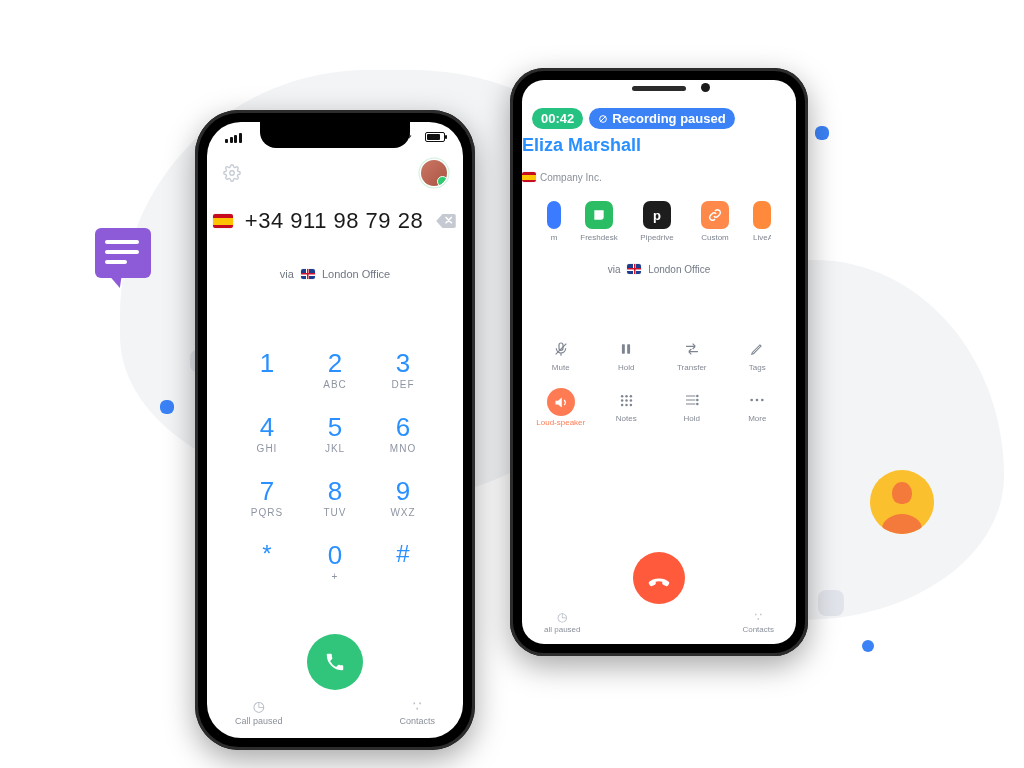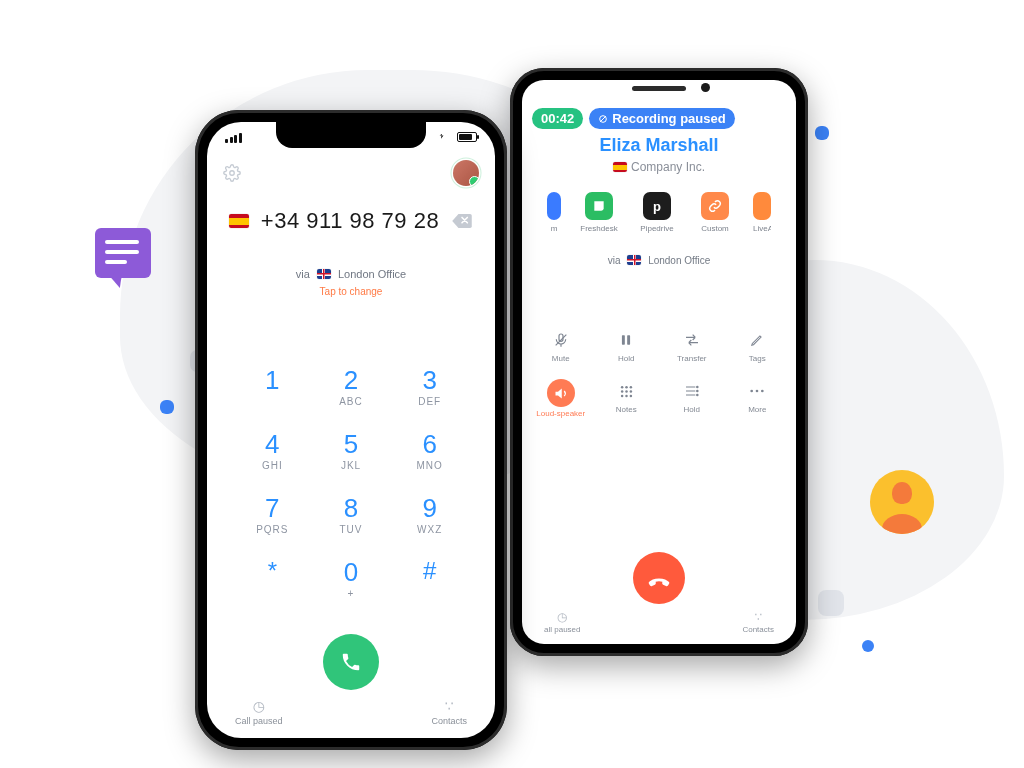--- a/index.html
+++ b/index.html
@@ -41,21 +41,21 @@
   
   .phone{
     position:absolute; background:#000; border-radius:44px;
     box-shadow: 0 10px 30px rgba(0,0,0,.35), inset 0 0 0 3px #2c2c2c;
   }
   .phone .screen{
     position:absolute; inset:12px; background:#fff; border-radius:34px; overflow:hidden;
   }
 
   
-  .iphone{ left:195px; top:110px; width:312px; height:640px; z-index:3;}
+  .iphone{ left:195px; top:110px; width:280px; height:640px; z-index:3;}
   .iphone .notch{
     position:absolute; top:12px; left:50%; transform:translateX(-50%);
     width:150px; height:26px; background:#000;
     border-radius:0 0 16px 16px; z-index:5;
   }
   .status{
     display:flex; justify-content:space-between; align-items:center;
     height:32px; padding:0 18px; font-size:12px; font-weight:600; color:#111;
   }
   .status .t{flex:1; text-align:center;}
@@ -103,23 +103,23 @@
   
   .android{ left:510px; top:68px; width:298px; height:588px; z-index:2; border-radius:34px;}
   .android .screen{border-radius:22px;inset:12px;}
   .android .ear{position:absolute;top:18px;left:50%;transform:translateX(-50%);width:54px;height:5px;background:#2b2b2b;border-radius:3px;z-index:4;}
   .android .cam{position:absolute;top:15px;left:calc(50% + 42px);width:9px;height:9px;background:#1a1a1a;border-radius:50%;z-index:4;}
   .and-top{height:22px;}
   .pills{display:flex;gap:6px;padding:6px 10px 0;}
   .pill{font-size:13px;font-weight:600;padding:3px 9px;border-radius:999px;color:#fff;display:inline-flex;align-items:center;gap:4px;}
   .pill.time{background:#26c281;}
   .pill.rec{background:#3b82f6;}
-  .contact{text-align:center;margin-top:6px;}
+  .contact{text-align:left;margin-top:6px;}
   .cname{color:#2a90ff;font-size:18px;font-weight:700;}
-  .ccomp{font-size:12px;color:#8a8f99;margin-top:4px;}
+  .ccomp{font-size:10px;color:#8a8f99;margin-top:16px;}
   .ccomp .flag{width:14px;height:10px;vertical-align:-1px;margin-right:4px;}
 
   .apps{display:flex;justify-content:center;gap:18px;margin-top:18px;}
   .app{width:40px;text-align:center;}
   .app .ic{width:28px;height:28px;border-radius:7px;margin:0 auto;display:flex;align-items:center;justify-content:center;font-size:13px;font-weight:700;color:#fff;}
   .app .lb{font-size:8px;color:#7e848e;margin-top:4px;}
   .ic.fd{background:#2bbd63;} .ic.pd{background:#1d1d1d;} .ic.cu{background:#ff894a;} .ic.la{background:#ff8a3c;}
 
   .via2{margin-top:22px;text-align:center;font-size:10px;color:#737a85;}
   .via2 .flag{width:14px;height:10px;vertical-align:-1px;margin:0 4px;}
@@ -357,21 +357,20 @@
             <path d="M12 5l6 6M18 5l-6 6" stroke="#fff" stroke-width="1.8" fill="none" stroke-linecap="round"></path>
           </svg>
       </span>
     </div>
 
     <div class="via">
       <span>via</span>
       <span class="flag uk"></span>
       <span>London Office</span>
     </div>
-    <div class="tap">Tap to change</div>
 
     <div class="keypad">
       <div class="key">
           <div class="d">1</div>
           <div class="l"></div>
         </div>
       <div class="key">
           <div class="d">2</div>
           <div class="l">ABC</div>
         </div>

